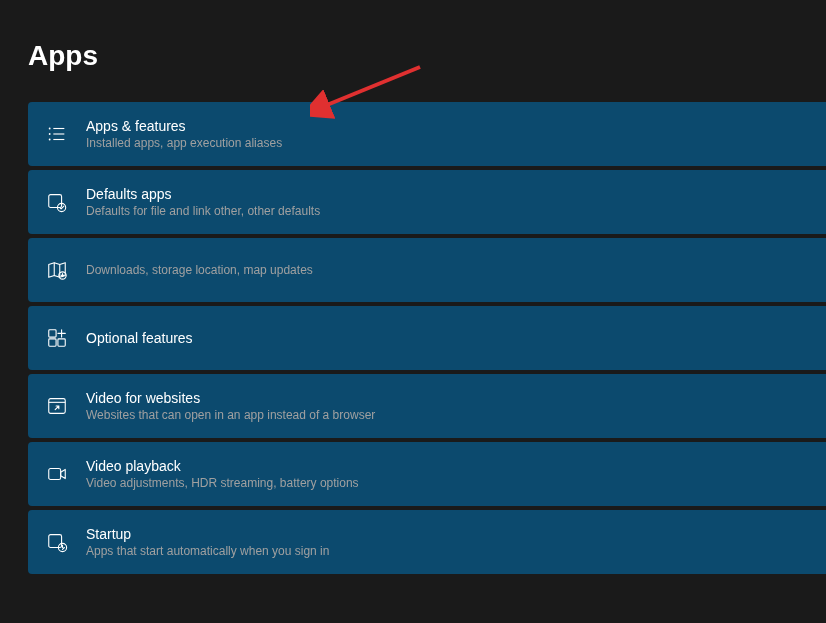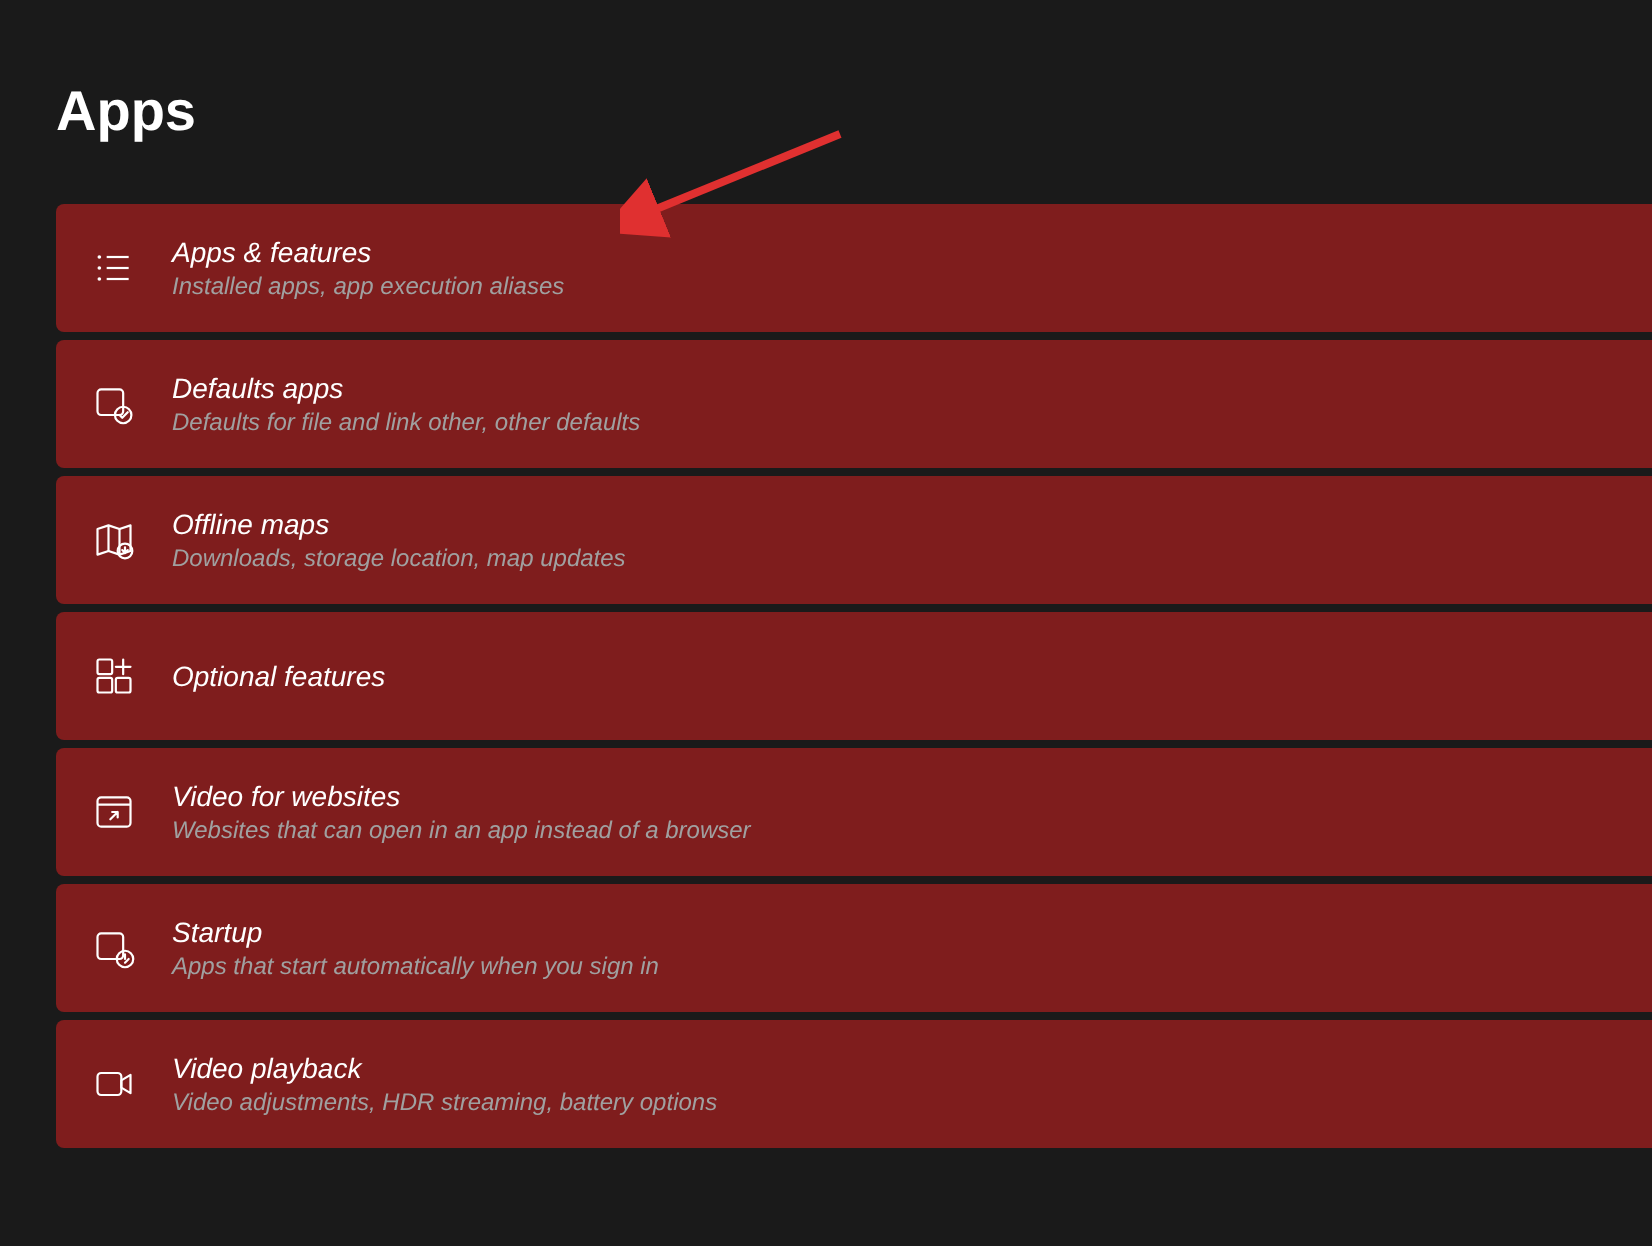--- a/index.html
+++ b/index.html
@@ -24,28 +24,27 @@
       color: #ffffff;
     }
     .settings-list {
       margin-top: 30px;
       padding-left: 28px;
       display: flex;
       flex-direction: column;
       gap: 4px;
     }
     .settings-item {
-      background: #7f1d1d;
+      background: #0c4a6e;
       border-radius: 4px 0 0 4px;
       display: flex;
       align-items: center;
       padding: 14px 18px;
       cursor: pointer;
       min-height: 64px;
-      font-style: italic;
     }
     .item-icon {
       width: 22px;
       height: 22px;
       flex-shrink: 0;
       display: flex;
       align-items: center;
       justify-content: center;
       color: #ffffff;
     }
@@ -123,21 +122,20 @@
     <div class="item-icon">
       <svg viewBox="0 0 24 24">
         <path d="M3 6 L9 4 L15 6 L21 4 L21 18 L15 20 L9 18 L3 20 Z" stroke-linejoin="round"></path>
         <line x1="9" y1="4" x2="9" y2="18"></line>
         <line x1="15" y1="6" x2="15" y2="20"></line>
         <circle cx="18" cy="18" r="4"></circle>
         <path d="M18 16 v3 M16.5 17.5 l1.5 1.5 l1.5 -1.5" stroke-linecap="round"></path>
       </svg>
     </div>
     <div class="item-text">
-      <div class="item-title">Offline maps</div>
       <div class="item-description">Downloads, storage location, map updates</div>
     </div>
   </div>
 
   <div class="settings-item">
     <div class="item-icon">
       <svg viewBox="0 0 24 24">
         <rect x="3" y="3" width="8" height="8" rx="1"></rect>
         <rect x="3" y="13" width="8" height="8" rx="1"></rect>
         <rect x="13" y="13" width="8" height="8" rx="1"></rect>
@@ -160,41 +158,41 @@
     </div>
     <div class="item-text">
       <div class="item-title">Video for websites</div>
       <div class="item-description">Websites that can open in an app instead of a browser</div>
     </div>
   </div>
 
   <div class="settings-item">
     <div class="item-icon">
       <svg viewBox="0 0 24 24">
+        <rect x="3" y="6" width="13" height="12" rx="2"></rect>
+        <path d="M16 10 L21 7 L21 17 L16 14 Z" stroke-linejoin="round"></path>
+      </svg>
+    </div>
+    <div class="item-text">
+      <div class="item-title">Video playback</div>
+      <div class="item-description">Video adjustments, HDR streaming, battery options</div>
+    </div>
+  </div>
+
+  <div class="settings-item">
+    <div class="item-icon">
+      <svg viewBox="0 0 24 24">
         <rect x="3" y="4" width="14" height="14" rx="2"></rect>
         <circle cx="18" cy="18" r="4.5"></circle>
         <path d="M18 15.5 v2.5 M18 20 l2 -2" stroke-linecap="round"></path>
       </svg>
     </div>
     <div class="item-text">
       <div class="item-title">Startup</div>
       <div class="item-description">Apps that start automatically when you sign in</div>
-    </div>
-  </div>
-
-  <div class="settings-item">
-    <div class="item-icon">
-      <svg viewBox="0 0 24 24">
-        <rect x="3" y="6" width="13" height="12" rx="2"></rect>
-        <path d="M16 10 L21 7 L21 17 L16 14 Z" stroke-linejoin="round"></path>
-      </svg>
-    </div>
-    <div class="item-text">
-      <div class="item-title">Video playback</div>
-      <div class="item-description">Video adjustments, HDR streaming, battery options</div>
     </div>
   </div>
 
 </div>
 
 <svg class="annotation-arrow" width="120" height="60" viewBox="0 0 120 60">
   <defs>
     <marker id="arrowhead" markerWidth="8" markerHeight="8" refX="2" refY="4" orient="auto">
       <polygon points="0 0, 8 4, 0 8" fill="#e03030"></polygon>
     </marker>

